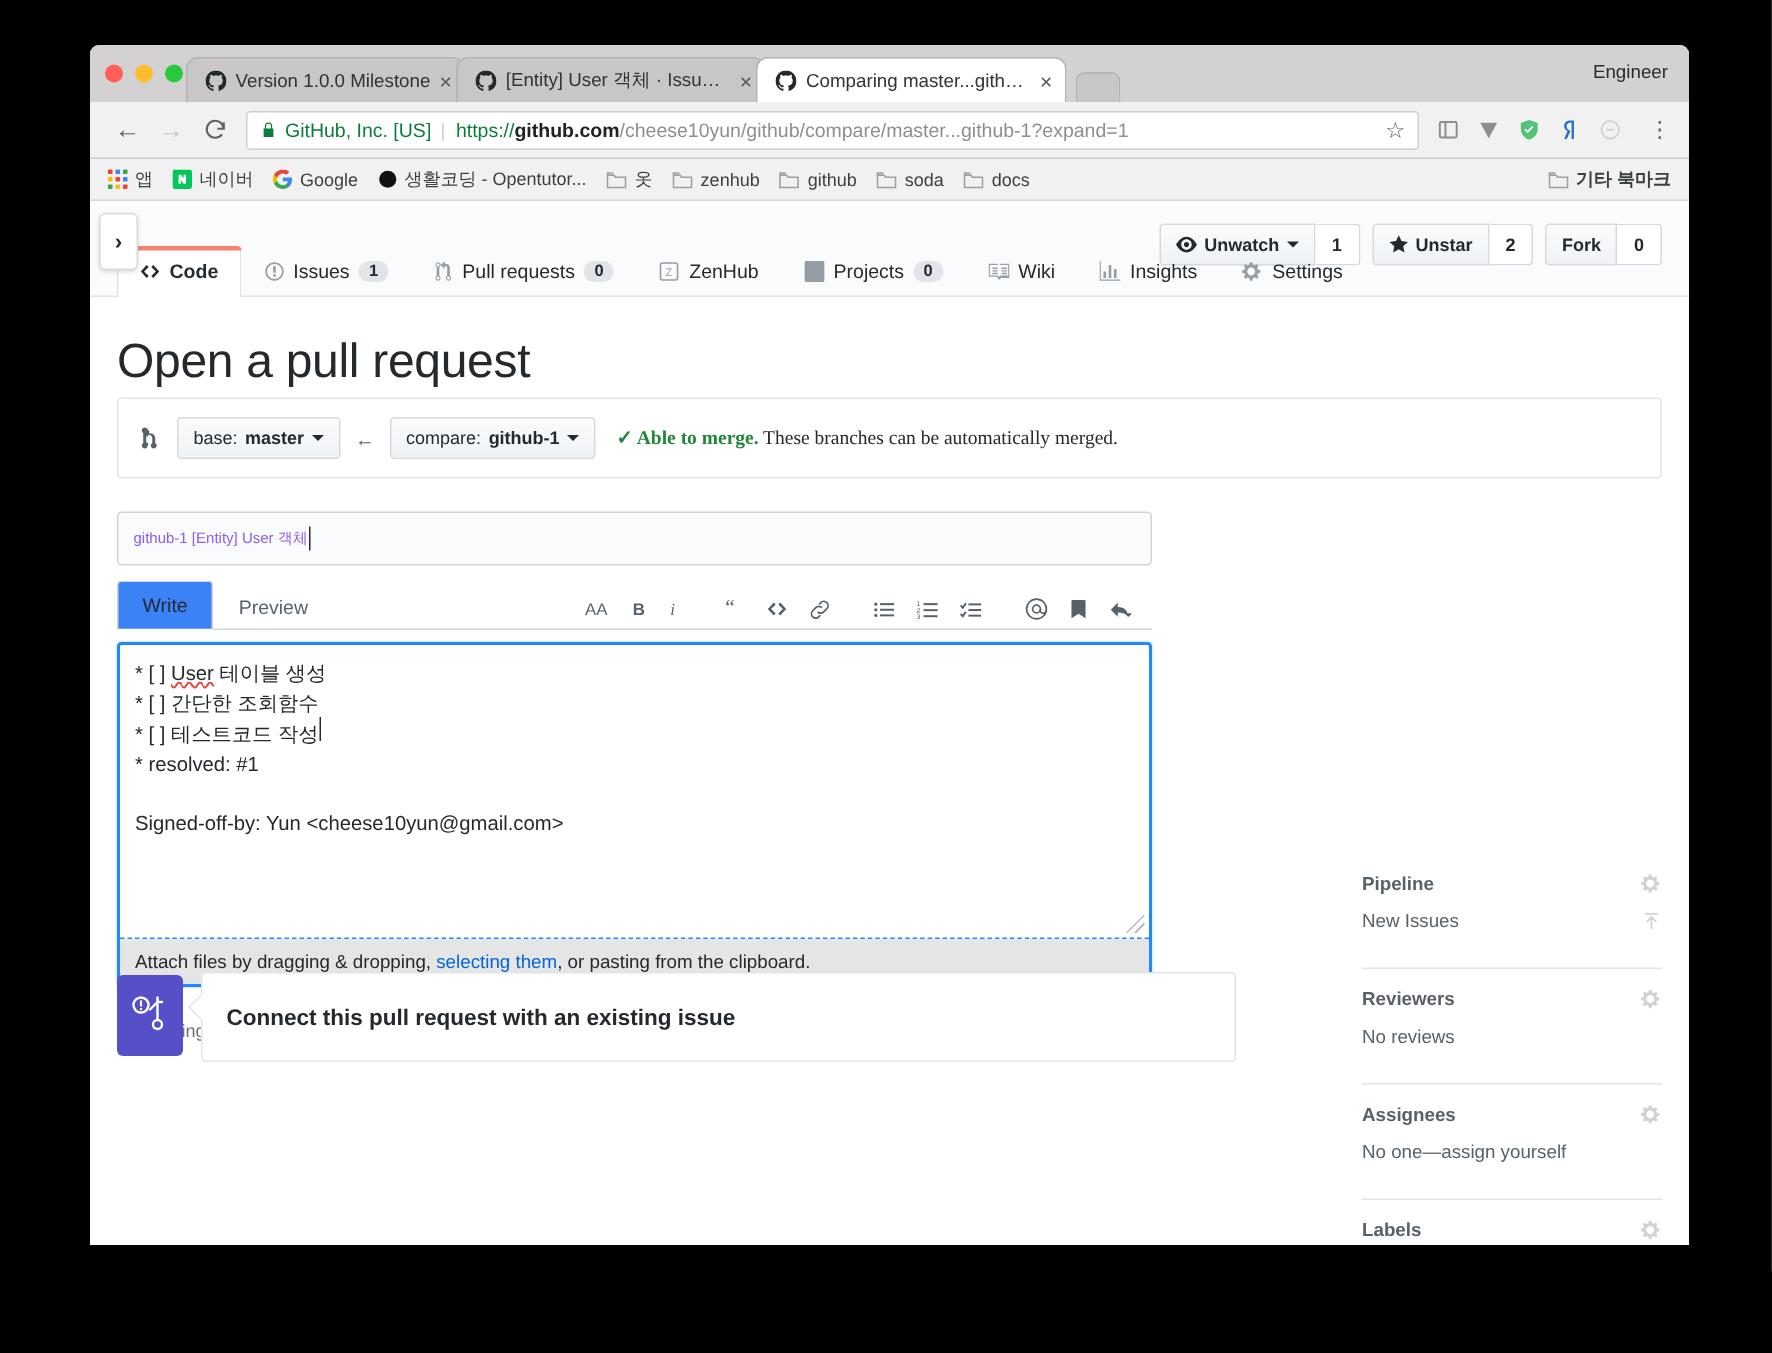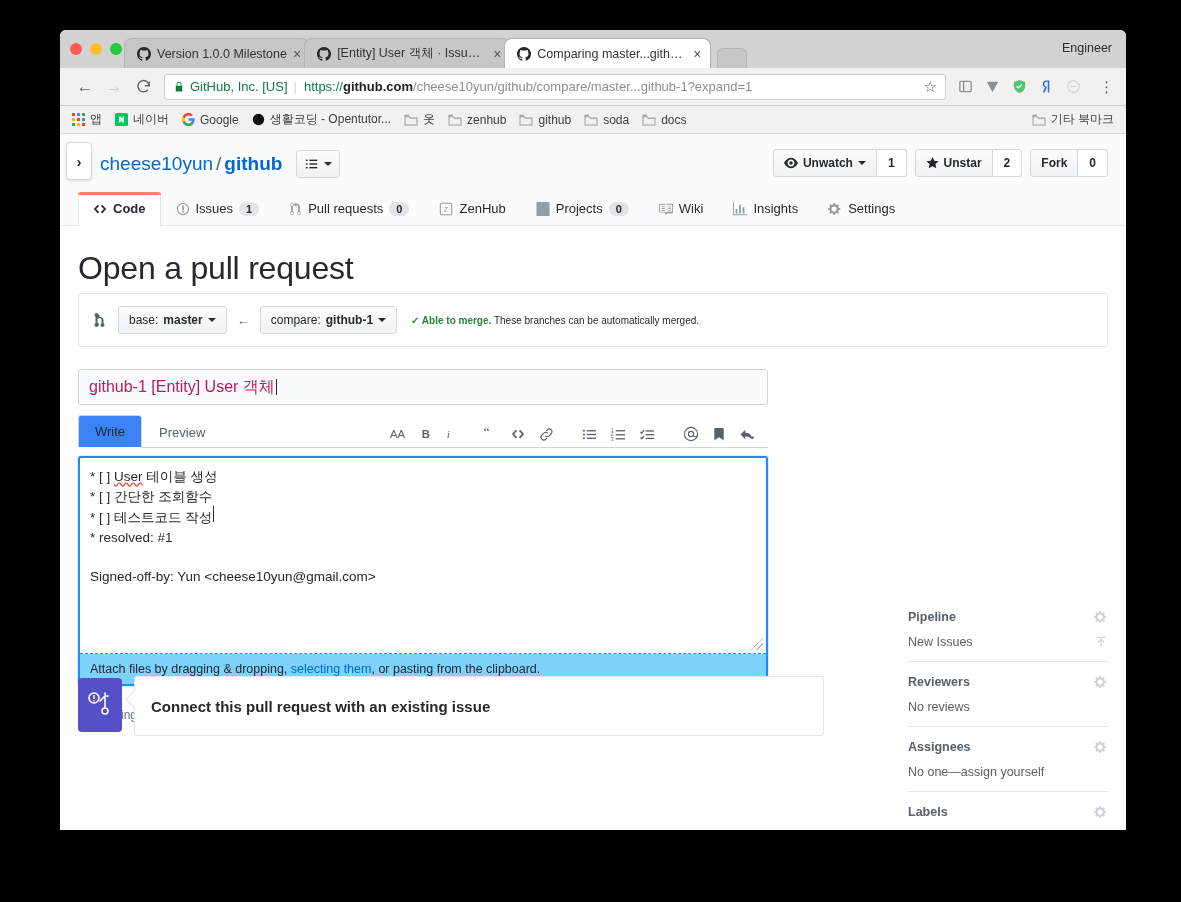--- a/index.html
+++ b/index.html
@@ -131,21 +131,21 @@
   .bookmarks {
     height: 28px;
     background: #f1f1f1;
     display: flex; align-items: center;
     padding: 0 12px;
     font-size: 12px; color: #3c4043;
     border-bottom: 1px solid #d8d8d8;
   }
   .bm { display: flex; align-items: center; margin-right: 13px; white-space: nowrap; }
   .bm .bm-ico { margin-right: 5px; display: flex; align-items: center; }
-  .bm-right { margin-left: auto; display: flex; align-items: center; margin-right: 0; }
+  .bm-right { margin-left: auto; display: flex; align-items: center; margin-right: 0; font-weight: bold; }
   .folder-ico { width: 14px; height: 12px; }
   .apps-grid {
     display: grid; grid-template-columns: repeat(3, 3px);
     grid-gap: 2px; margin-right: 5px;
   }
   .apps-grid i { width: 3px; height: 3px; display: block; border-radius: .5px; }
   
   .page {
     position: relative;
     height: calc(800px - 38px - 38px - 28px);
@@ -263,41 +263,41 @@
   .branch-btn {
     height: 28px;
     border: 1px solid #d5d9dd; border-radius: 3px;
     background: linear-gradient(#fafbfc,#eff3f6);
     display: flex; align-items: center; gap: 5px;
     padding: 0 10px;
     font-size: 12px; color: #24292e;
   }
   .branch-btn b { font-weight: bold; }
   .arrow-left { color: #586069; font-size: 13px; }
-  .merge-msg { font-size: 10px; color: #24292e; margin-left: 4px; }
+  .merge-msg { font-size: 13px; color: #24292e; margin-left: 4px; font-family: Liberation Serif, serif; }
   .merge-msg .ok { color: #22863a; font-weight: bold; }
   
   .composer-row { display: flex; gap: 12px; }
   .avatar-col { width: 44px; flex: 0 0 44px; padding-top: 4px; }
   .avatar {
     width: 38px; height: 38px;
     display: flex; align-items: center; justify-content: center;
     position: relative;
   }
   .composer {
     flex: 1 1 auto;
     max-width: 690px;
   }
   .title-input {
     width: 100%; height: 36px;
     border: 1px solid #d1d5da;
     border-radius: 3px;
     background: #fafbfc;
     padding: 0 10px;
-    font-size: 16px; color: #be185d;
+    font-size: 10px; color: #8b5cf6;
     display: flex; align-items: center;
   }
   .caret-bar {
     display: inline-block;
     width: 1px; height: 16px;
     background: #24292e;
     margin-left: 1px;
   }
   .editor-tabs {
     display: flex; align-items: flex-end;
@@ -353,21 +353,21 @@
   .resizer {
     position: absolute; right: 3px; bottom: 3px;
     width: 12px; height: 12px;
     background:
       linear-gradient(135deg, transparent 0 46%, #b9bfc6 46% 54%, transparent 54%),
       linear-gradient(135deg, transparent 0 70%, #b9bfc6 70% 78%, transparent 78%);
   }
   .attach-bar {
     padding: 8px 10px;
     font-size: 12.5px; color: #24292e;
-    background: #7dd3fc;
+    background: #e5e5e5;
   }
   .attach-bar a { color: #0366d6; text-decoration: none; }
   .composer-foot {
     display: flex; align-items: center;
     margin-top: 12px;
   }
   .md-note {
     display: flex; align-items: center; gap: 7px;
     font-size: 12px; color: #6a737d;
   }
@@ -394,21 +394,21 @@
     color: #fff; font-weight: bold; font-size: 13.5px;
     display: flex; align-items: center;
     padding: 0 16px;
   }
   
   .sidebar {
     position: absolute;
     right: 18px; top: 384px;
     width: 200px;
   }
-  .sb-sec { padding: 0 0 12px 0; border-bottom: 1px solid #e1e4e8; margin-bottom: 13px; text-align: right; }
+  .sb-sec { padding: 0 0 24px 0; border-bottom: 1px solid #e1e4e8; margin-bottom: 13px; text-align: right; }
   .sb-sec:last-child { border-bottom: none; }
   .sb-head {
     display: flex; align-items: center;
     font-size: 12.5px; font-weight: bold; color: #586069;
     margin-bottom: 11px;
   }
   .sb-head .gear { margin-left: auto; color: #cfd3d7; display: flex; }
   .sb-val { font-size: 12.5px; color: #586069; display: flex; align-items: center; }
   .sb-val .right-ico { margin-left: auto; color: #cfd3d7; display: flex; }
   
@@ -668,43 +668,20 @@
         </span>
         <span>기타 북마크</span>
       </div>
     </div>
 
     <div class="page">
 
       <div class="repo-head">
         <div class="sidebar-toggle">›</div>
 
-        <div class="repo-title-row">
-          <span class="repo-ico">
-            <svg viewBox="0 0 12 16" width="14" height="17">
-                <path fill="#959da5" d="M4 9H3V8h1v1zm0-3H3v1h1V6zm0-2H3v1h1V4zm0-2H3v1h1V2zm8-1v12c0 .55-.45 1-1 1H6v2l-1.5-1.5L3 16v-2H1c-.55 0-1-.45-1-1V1c0-.55.45-1 1-1h10c.55 0 1 .45 1 1zm-1 10H1v2h2v-1h3v1h5v-2zm0-10H2v9h9V1z"></path>
-              </svg>
-          </span>
-          <span class="repo-path">
-            <a href="#" class="owner">cheese10yun</a><span class="slash">/</span><a href="#" class="name">github</a>
-          </span>
-          <span class="repo-menu-btn">
-            <svg viewBox="0 0 16 16" width="14" height="14">
-                <g fill="#24292e">
-                  <rect x="1" y="3" width="2" height="1.6"></rect>
-                  <rect x="5" y="3" width="9" height="1.6"></rect>
-                  <rect x="1" y="7.2" width="2" height="1.6"></rect>
-                  <rect x="5" y="7.2" width="9" height="1.6"></rect>
-                  <rect x="1" y="11.4" width="2" height="1.6"></rect>
-                  <rect x="5" y="11.4" width="9" height="1.6"></rect>
-                </g>
-              </svg>
-            <span class="caret"></span>
-          </span>
-        </div>
 
         <div class="repo-actions">
           <div class="btn-group">
             <div class="btn left">
               <svg viewBox="0 0 16 16" width="14" height="14">
                   <path fill="#24292e" d="M8.06 2C3 2 0 8 0 8s3 6 8.06 6C13 14 16 8 16 8s-3-6-7.94-6zM8 12c-2.2 0-4-1.78-4-4 0-2.2 1.8-4 4-4 2.22 0 4 1.8 4 4 0 2.22-1.78 4-4 4zm2-4c0 1.11-.89 2-2 2-1.11 0-2-.89-2-2 0-1.11.89-2 2-2 1.11 0 2 .89 2 2z"></path>
                 </svg>
               <span>Unwatch</span>
               <span class="caret"></span>
             </div>

